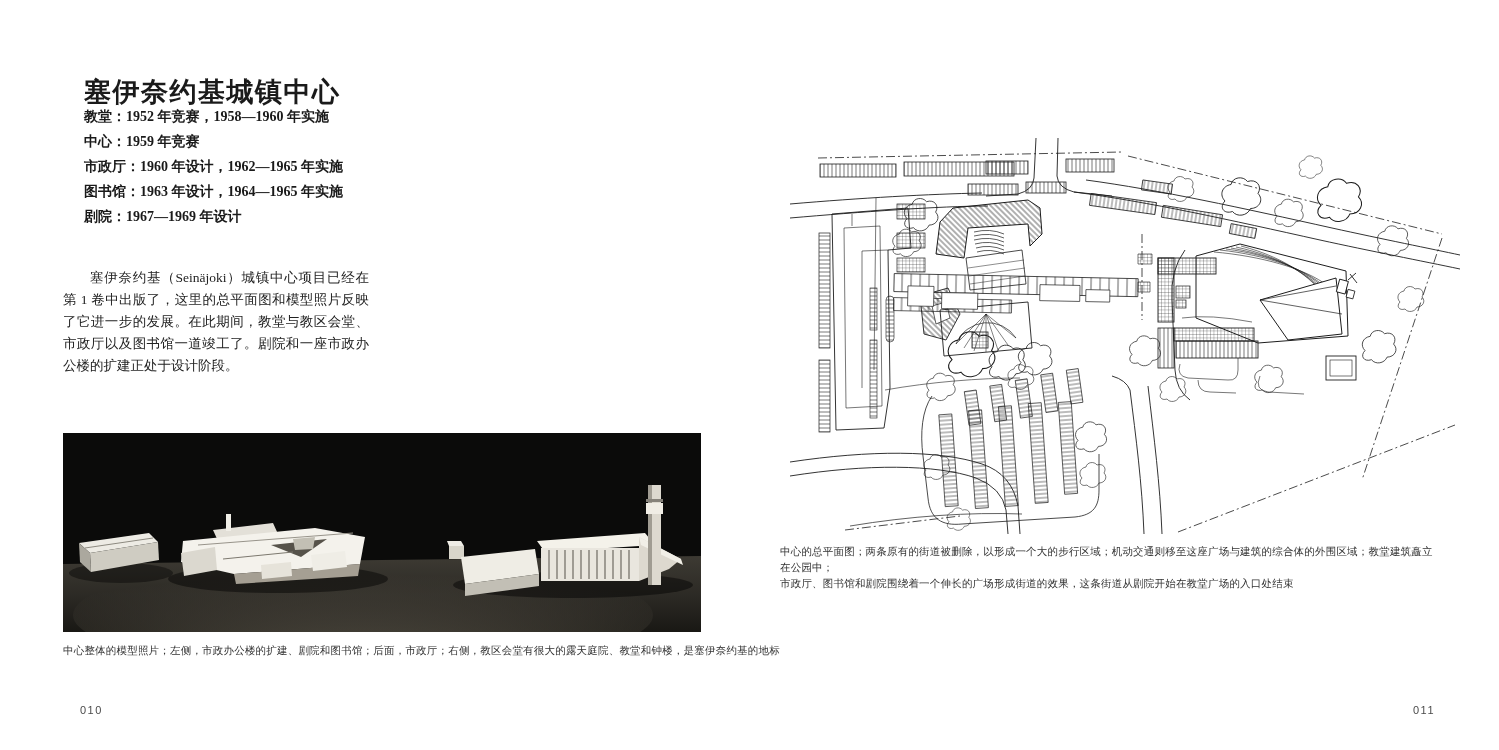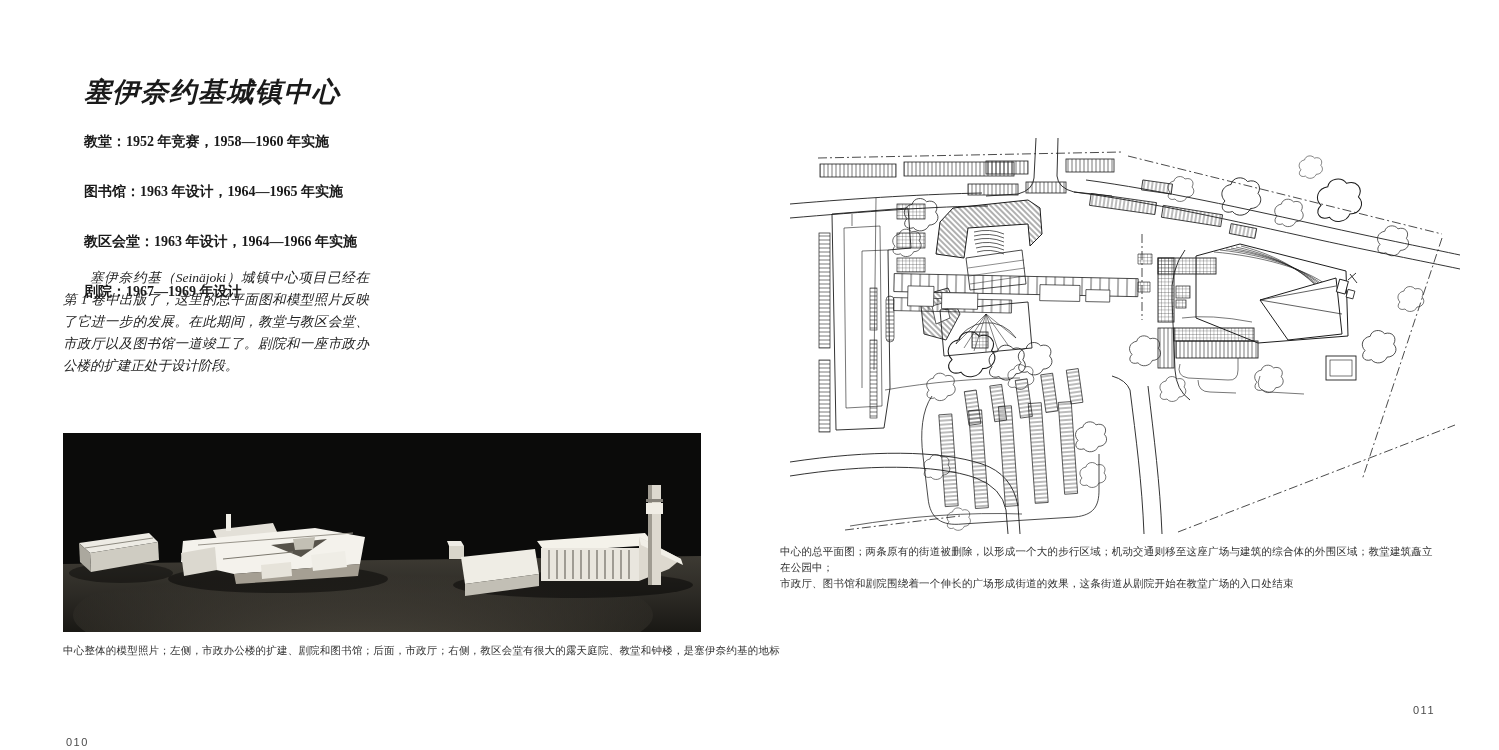--- a/index.html
+++ b/index.html
@@ -5,53 +5,53 @@
   html,body{margin:0;padding:0;background:#e8e8e8;}
   .spread{
     position:relative;width:1499px;height:750px;background:#ffffff;
     font-family:"Liberation Sans",sans-serif;color:#1a1a1a;overflow:hidden;
     box-shadow:0 0 4px rgba(0,0,0,.2);
   }
   .abs{position:absolute;}
   .page-title{
     left:84px;top:56px;font-size:27px;font-weight:700;letter-spacing:1.5px;
     font-family:"Liberation Sans",sans-serif;
-    font-style:italic;
   }
   .dates{left:84px;top:104px;font-family:"Liberation Serif",serif;font-weight:700;
     font-size:14px;line-height:25px;}
-  .dates .date-line{white-space:nowrap;margin-top:25px;}
+  .dates .date-line{white-space:nowrap;}
   .intro{
     left:63px;top:253px;width:306px;font-family:"Liberation Serif",serif;
-    font-size:13.5px;line-height:22px;text-align:justify;text-indent:2em;color:#222;font-style:italic;
+    font-size:13.5px;line-height:22px;text-align:justify;text-indent:2em;color:#222;
   }
   .photo{left:63px;top:433px;width:638px;height:199px;background:#0b0b0a;}
   .photo svg{display:block;}
   .caption{font-size:10.5px;color:#333;letter-spacing:.2px;line-height:16px;}
   .caption-left{left:63px;top:642px;width:665px;white-space:nowrap;text-align:right;}
   .caption-right{left:780px;top:543px;width:660px;}
   .pageno{font-size:11px;color:#4a4a4a;letter-spacing:1.5px;top:704px;}
-  .pageno-left{left:66px;margin-top:32px;}
+  .pageno-left{left:80px;}
   .pageno-right{left:1413px;}
   .siteplan{left:790px;top:138px;width:670px;height:398px;}
   .siteplan svg{display:block;}
 </style>
 </head>
 <body>
 
 <div class="spread">
 
   <div>
 
     <h1 class="abs page-title">塞伊奈约基城镇中心</h1>
 
     <div class="abs dates">
       <div class="date-line">教堂：1952 年竞赛，1958—1960 年实施</div>
+      <div class="date-line">中心：1959 年竞赛</div>
+      <div class="date-line">市政厅：1960 年设计，1962—1965 年实施</div>
       <div class="date-line">图书馆：1963 年设计，1964—1965 年实施</div>
-      <div class="date-line">教区会堂：1963 年设计，1964—1966 年实施</div>
       <div class="date-line">剧院：1967—1969 年设计</div>
     </div>
 
     <p class="abs intro">塞伊奈约基（Seinäjoki）城镇中心项目已经在第 1 卷中出版了，这里的总平面图和模型照片反映了它进一步的发展。在此期间，教堂与教区会堂、市政厅以及图书馆一道竣工了。剧院和一座市政办公楼的扩建正处于设计阶段。</p>
 
     <div class="abs photo">
       <svg width="638" height="199" viewBox="0 0 638 199">
         <defs>
           <linearGradient id="m-ground" x1="0" y1="0" x2="0" y2="1">
             <stop offset="0" stop-color="#3d3a33"></stop>

